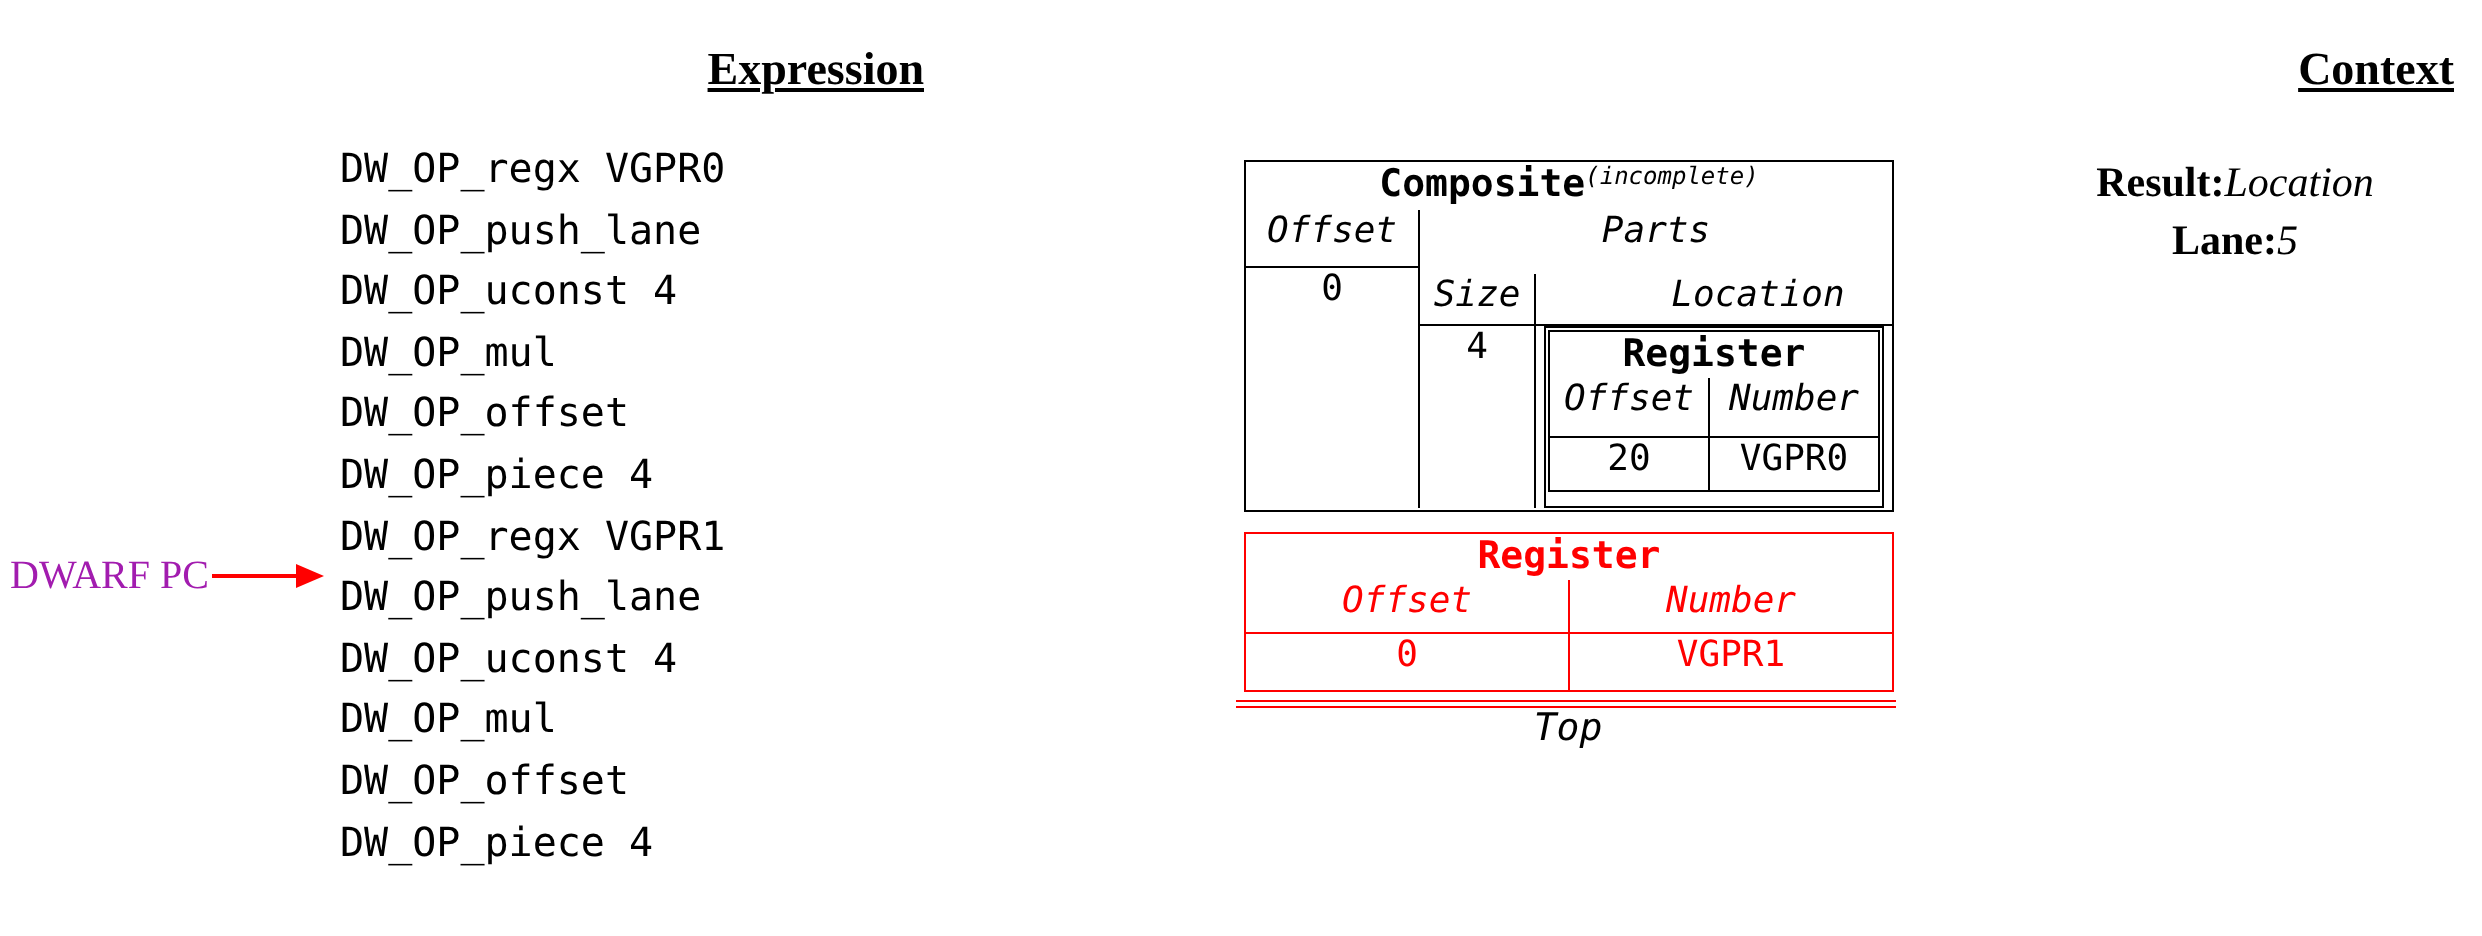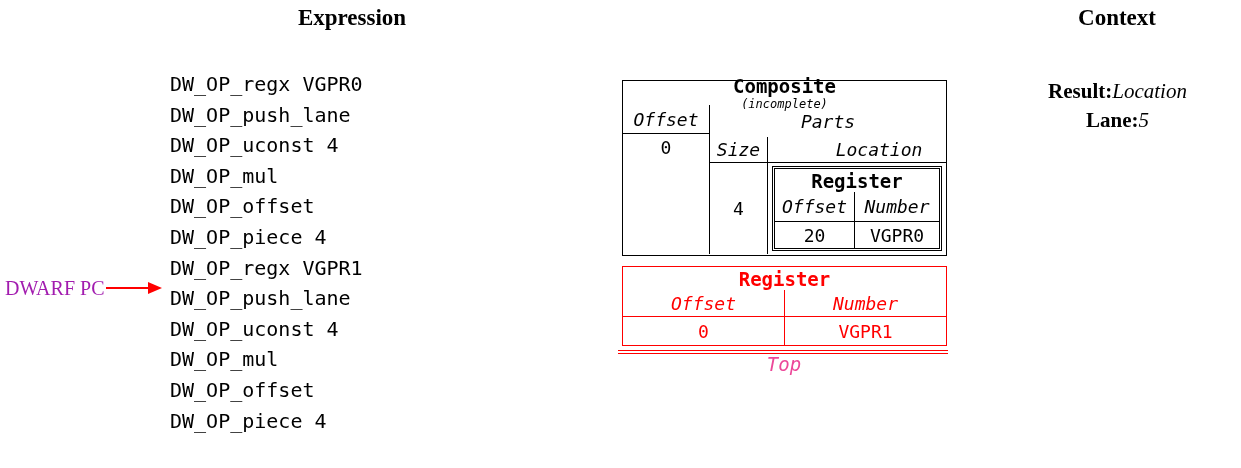--- a/index.html
+++ b/index.html
@@ -4,38 +4,38 @@
 <style>
   * { margin:0; padding:0; box-sizing:border-box; }
   html,body { background:#ffffff; }
   .canvas {
     position:relative; width:1241px; height:468px; background:#ffffff;
     font-family:"DejaVu Sans Mono", monospace; color:#000; overflow:hidden;
   }
 
   
   .col-title {
-    position:absolute; top:5px; width:220px; text-align:center;
-    font-family:"Liberation Serif", serif; font-weight:bold; font-size:23px;
+    position:absolute; top:22px; width:220px; text-align:right;
+    font-family:"Liberation Serif", serif; font-weight:bold; font-size:23px;text-decoration:underline;
   }
   .title-expr { left:242px; }
   .title-stack { left:674px; }
   .title-ctx { left:1007px; }
 
   
   .expr-list { position:absolute; left:170px; top:69px; font-size:20px; }
   .expr-item { height:30.6px; line-height:30.6px; white-space:pre; }
 
   
   .pc-group { position:absolute; left:5px; top:276px; height:24px; display:flex; align-items:center; color:#a21caf; }
   .pc-label { font-family:"Liberation Serif", serif; font-size:20px; line-height:24px; }
   .pc-arrow { display:block; margin-left:2px; }
 
   
-  .cc { display:flex; align-items:center; justify-content:center;flex-direction:column; }
+  .cc { display:flex; justify-content:center; }
   .it { font-style:italic; }
   .bold-mono { font-weight:bold; font-size:19px; }
 
   
   .composite-table {
     position:absolute; left:622px; top:80px; width:325px; height:176px;
     border:1px solid #000; font-size:18px; background:#fff;
   }
   .comp-title { height:24px; }
   .comp-subtitle { font-style:italic; font-size:12px; }
@@ -71,21 +71,21 @@
   .red-val-row { display:flex; height:28px; }
   .red-c1 { width:162px; border-right:1px solid #ff0000; }
   .red-c2 { flex:1; }
 
   .top-divider {
     position:absolute; left:618px; top:350px; width:330px; height:4px;
     border-top:1px solid #ff0000; border-bottom:1px solid #ff0000;
   }
   .top-label {
     position:absolute; left:684px; top:353px; width:200px; text-align:center;
-    color:#ec4899; font-style:italic; font-size:19px;
+    color:#000000; font-style:italic; font-size:19px;
   }
 
   
   .context-block {
     position:absolute; left:1000px; top:77px; width:235px; text-align:center;
     font-family:"Liberation Serif", serif; font-size:21px;
   }
   .ctx-line { line-height:29px; }
   .ctx-b { font-weight:bold; }
   .ctx-i { font-style:italic; }

